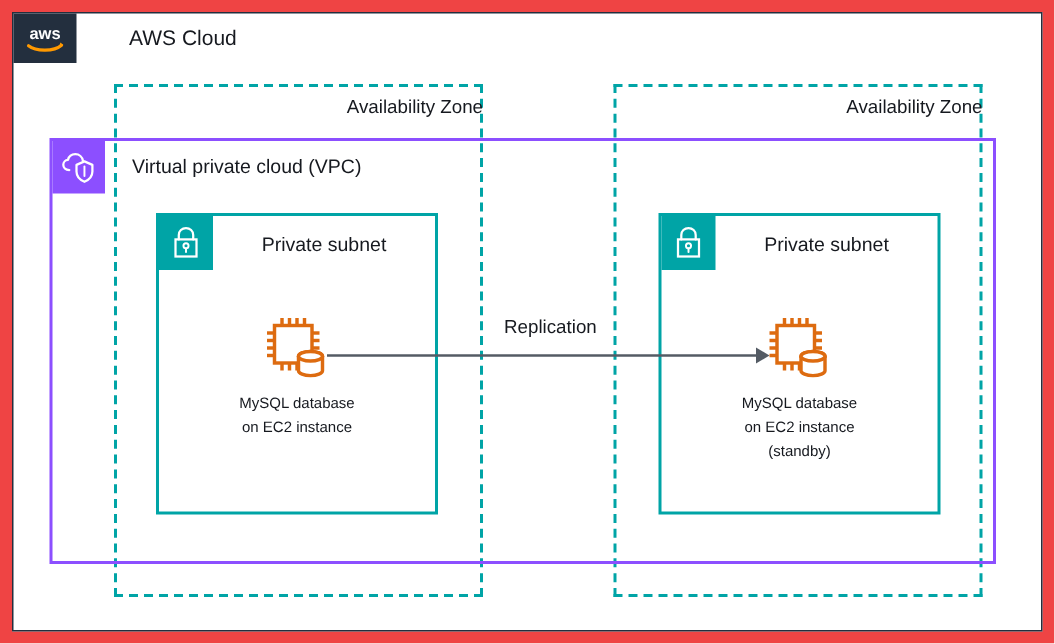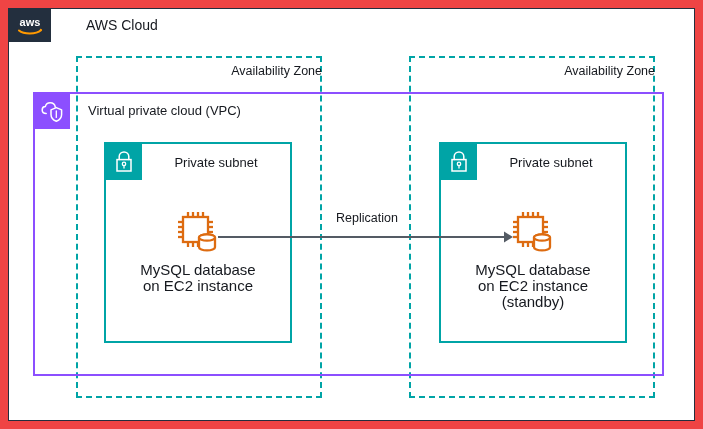--- a/index.html
+++ b/index.html
@@ -167,21 +167,21 @@
 
   .db-icon {
     width: 48px;
     height: 48px;
     margin: 0 auto;
   }
   .db-icon svg { display: block; }
 
   .db-caption {
     margin-top: 6px;
-    font-size: 15px;
+    font-size: 10px;
     line-height: 16px;
     color: #16191F;
     white-space: pre-line;
   }
 
   
   .replication-arrow {
     position: absolute;
     left: 218px;
     top: 228px;

